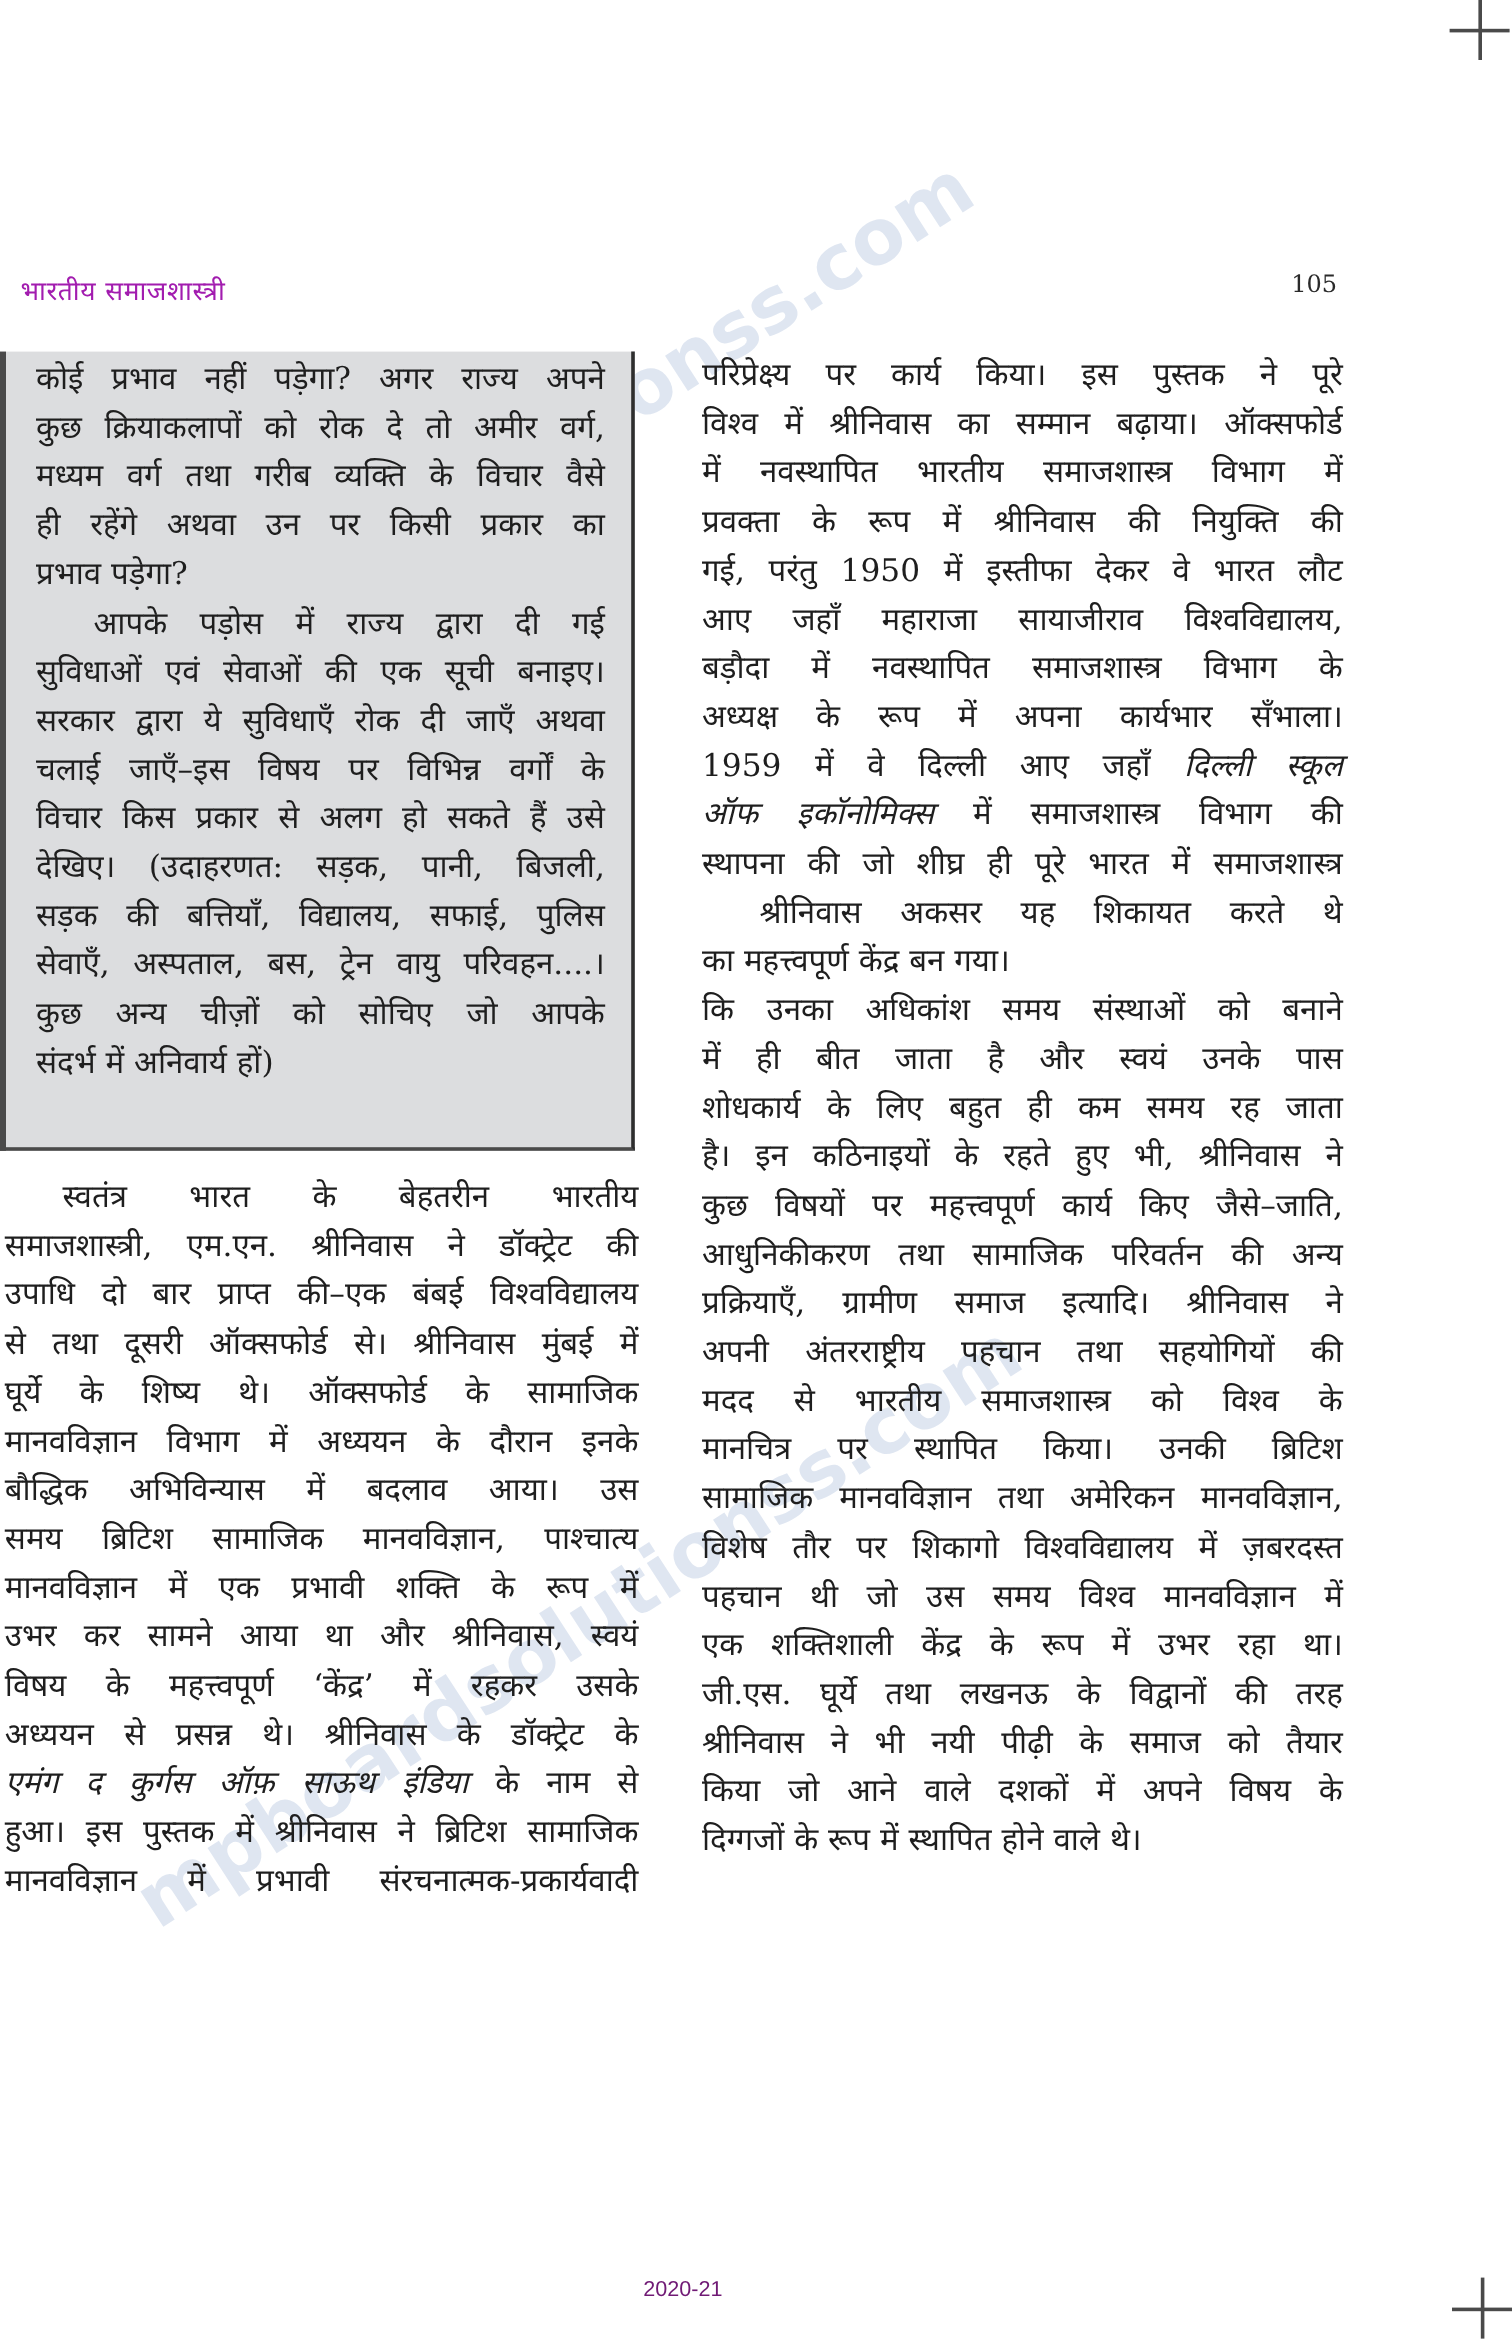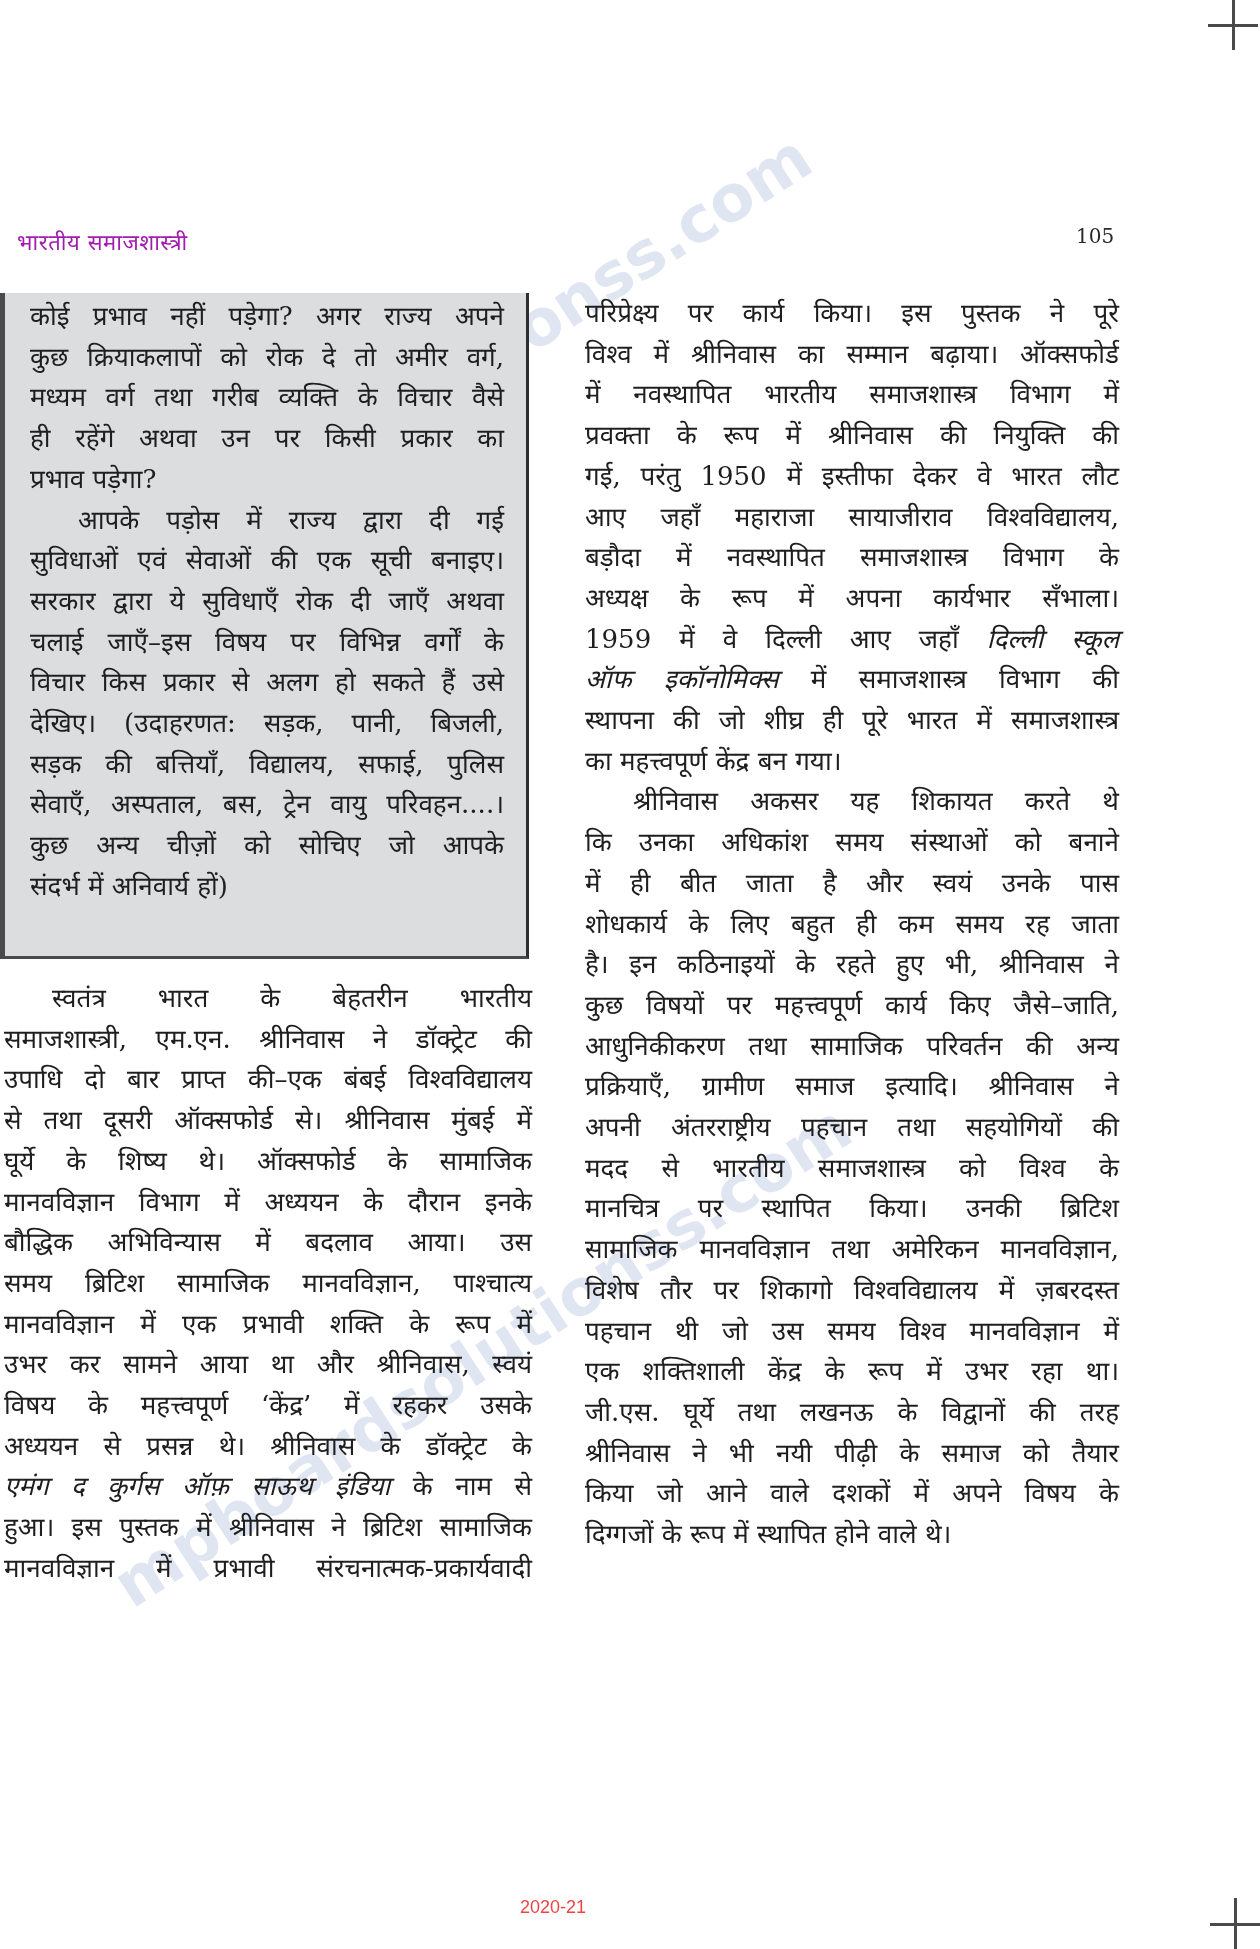--- a/index.html
+++ b/index.html
@@ -32,22 +32,22 @@
   .box-col { left: 30px; top: 296px; width: 474px; }
   .left-col { left: 4px; top: 978px; width: 528px; }
   .right-col { left: 585px; top: 293px; width: 534px; }
   em { font-style: italic; }
   .watermark {
     position: absolute; font-family: "DejaVu Sans", sans-serif; font-weight: bold;
     color: rgba(110,140,190,0.22); font-size: 64px; transform: rotate(-33deg);
     transform-origin: left top; white-space: nowrap; pointer-events: none;
   }
   .footer-year {
-    position: absolute; top: 1897px; left: 520px;
-    font-family: "Liberation Sans", sans-serif; font-size: 18px; color: #ef4444;
+    position: absolute; top: 1897px; left: 536px;
+    font-family: "Liberation Sans", sans-serif; font-size: 18px; color: #701a75;
   }
 </style>
 </head>
 <body>
 
 <div class="crop" style="left:1208px; top:24px; width:50px; height:3px;"></div>
 <div class="crop" style="left:1232px; top:0; width:3px; height:50px;"></div>
 <div class="crop" style="left:1210px; top:1923px; width:50px; height:3px;"></div>
 <div class="crop" style="left:1234px; top:1898px; width:3px; height:51px;"></div>
 
@@ -99,22 +99,22 @@
   <span class="line">विश्व में श्रीनिवास का सम्मान बढ़ाया। ऑक्सफोर्ड</span>
   <span class="line">में नवस्थापित भारतीय समाजशास्त्र विभाग में</span>
   <span class="line">प्रवक्ता के रूप में श्रीनिवास की नियुक्ति की</span>
   <span class="line">गई, परंतु 1950 में इस्तीफा देकर वे भारत लौट</span>
   <span class="line">आए जहाँ महाराजा सायाजीराव विश्वविद्यालय,</span>
   <span class="line">बड़ौदा में नवस्थापित समाजशास्त्र विभाग के</span>
   <span class="line">अध्यक्ष के रूप में अपना कार्यभार सँभाला।</span>
   <span class="line"><span>1959 में वे दिल्ली आए जहाँ </span><em>दिल्ली स्कूल</em></span>
   <span class="line"><em>ऑफ इकॉनोमिक्स</em><span> में समाजशास्त्र विभाग की</span></span>
   <span class="line">स्थापना की जो शीघ्र ही पूरे भारत में समाजशास्त्र</span>
+  <span class="line indent">श्रीनिवास अकसर यह शिकायत करते थे</span>
   <span class="line last">का महत्त्वपूर्ण केंद्र बन गया।</span>
-  <span class="line indent">श्रीनिवास अकसर यह शिकायत करते थे</span>
   <span class="line">कि उनका अधिकांश समय संस्थाओं को बनाने</span>
   <span class="line">में ही बीत जाता है और स्वयं उनके पास</span>
   <span class="line">शोधकार्य के लिए बहुत ही कम समय रह जाता</span>
   <span class="line">है। इन कठिनाइयों के रहते हुए भी, श्रीनिवास ने</span>
   <span class="line">कुछ विषयों पर महत्त्वपूर्ण कार्य किए जैसे–जाति,</span>
   <span class="line">आधुनिकीकरण तथा सामाजिक परिवर्तन की अन्य</span>
   <span class="line">प्रक्रियाएँ, ग्रामीण समाज इत्यादि। श्रीनिवास ने</span>
   <span class="line">अपनी अंतरराष्ट्रीय पहचान तथा सहयोगियों की</span>
   <span class="line">मदद से भारतीय समाजशास्त्र को विश्व के</span>
   <span class="line">मानचित्र पर स्थापित किया। उनकी ब्रिटिश</span>

